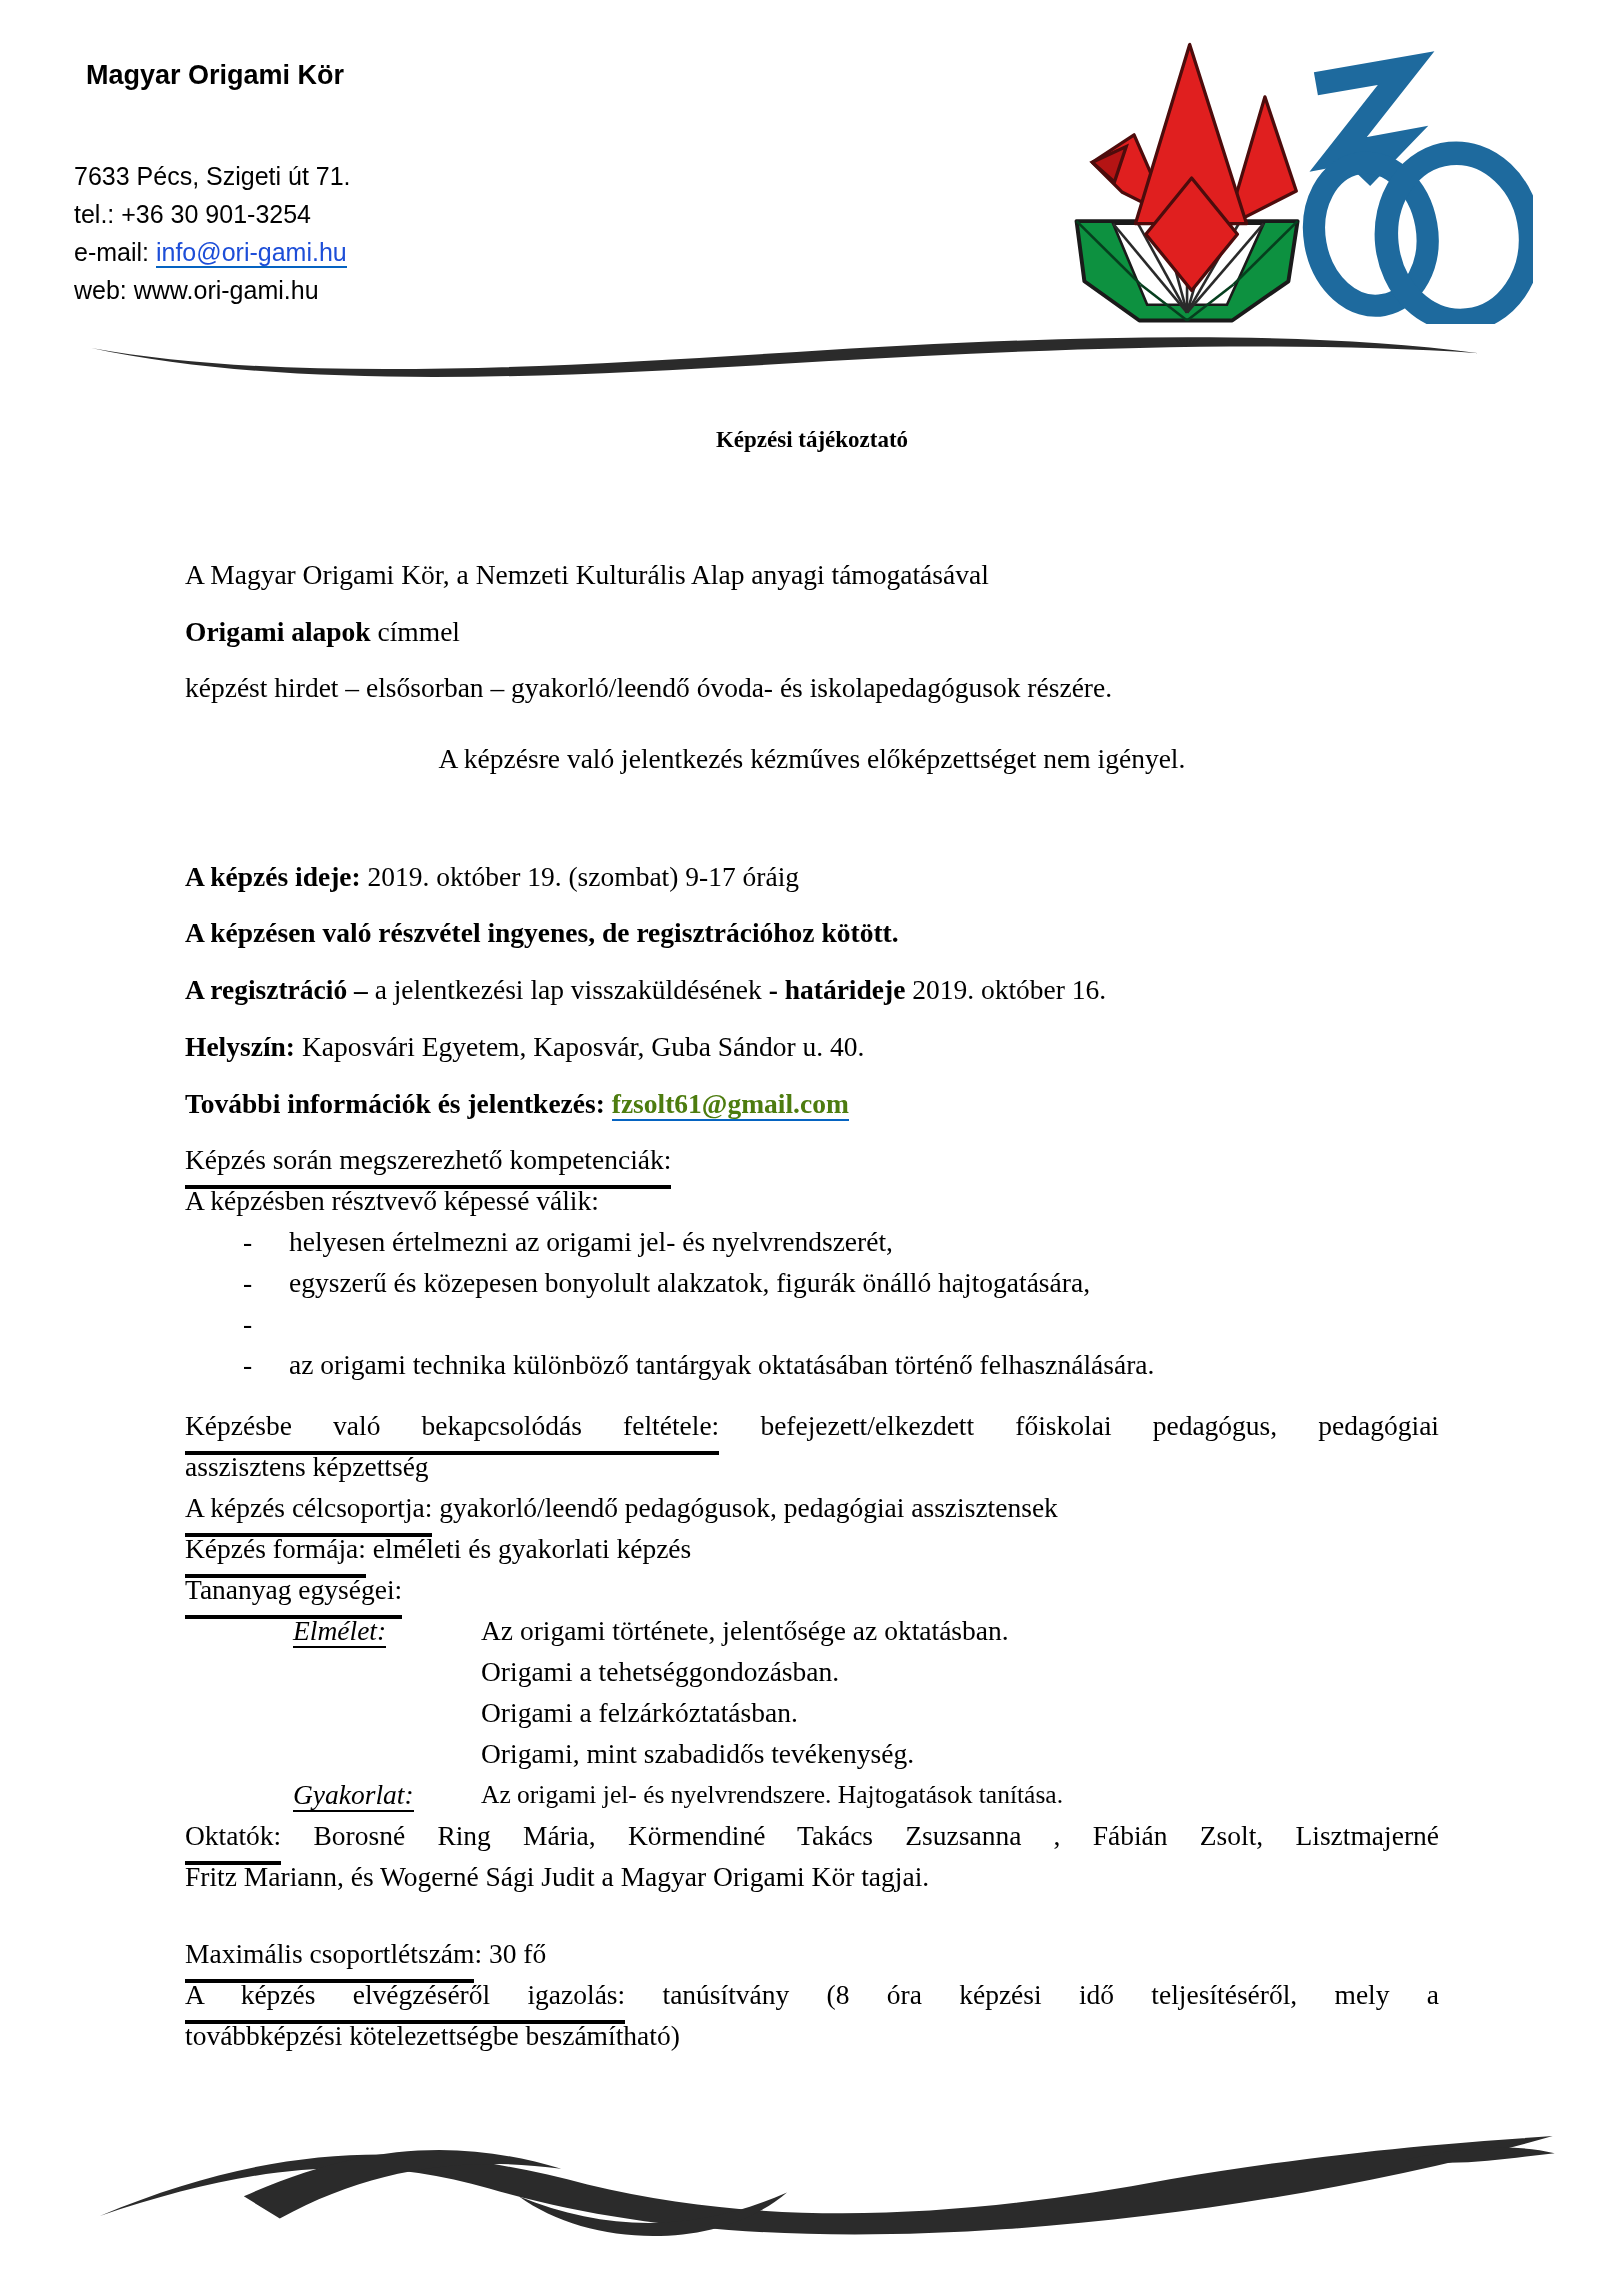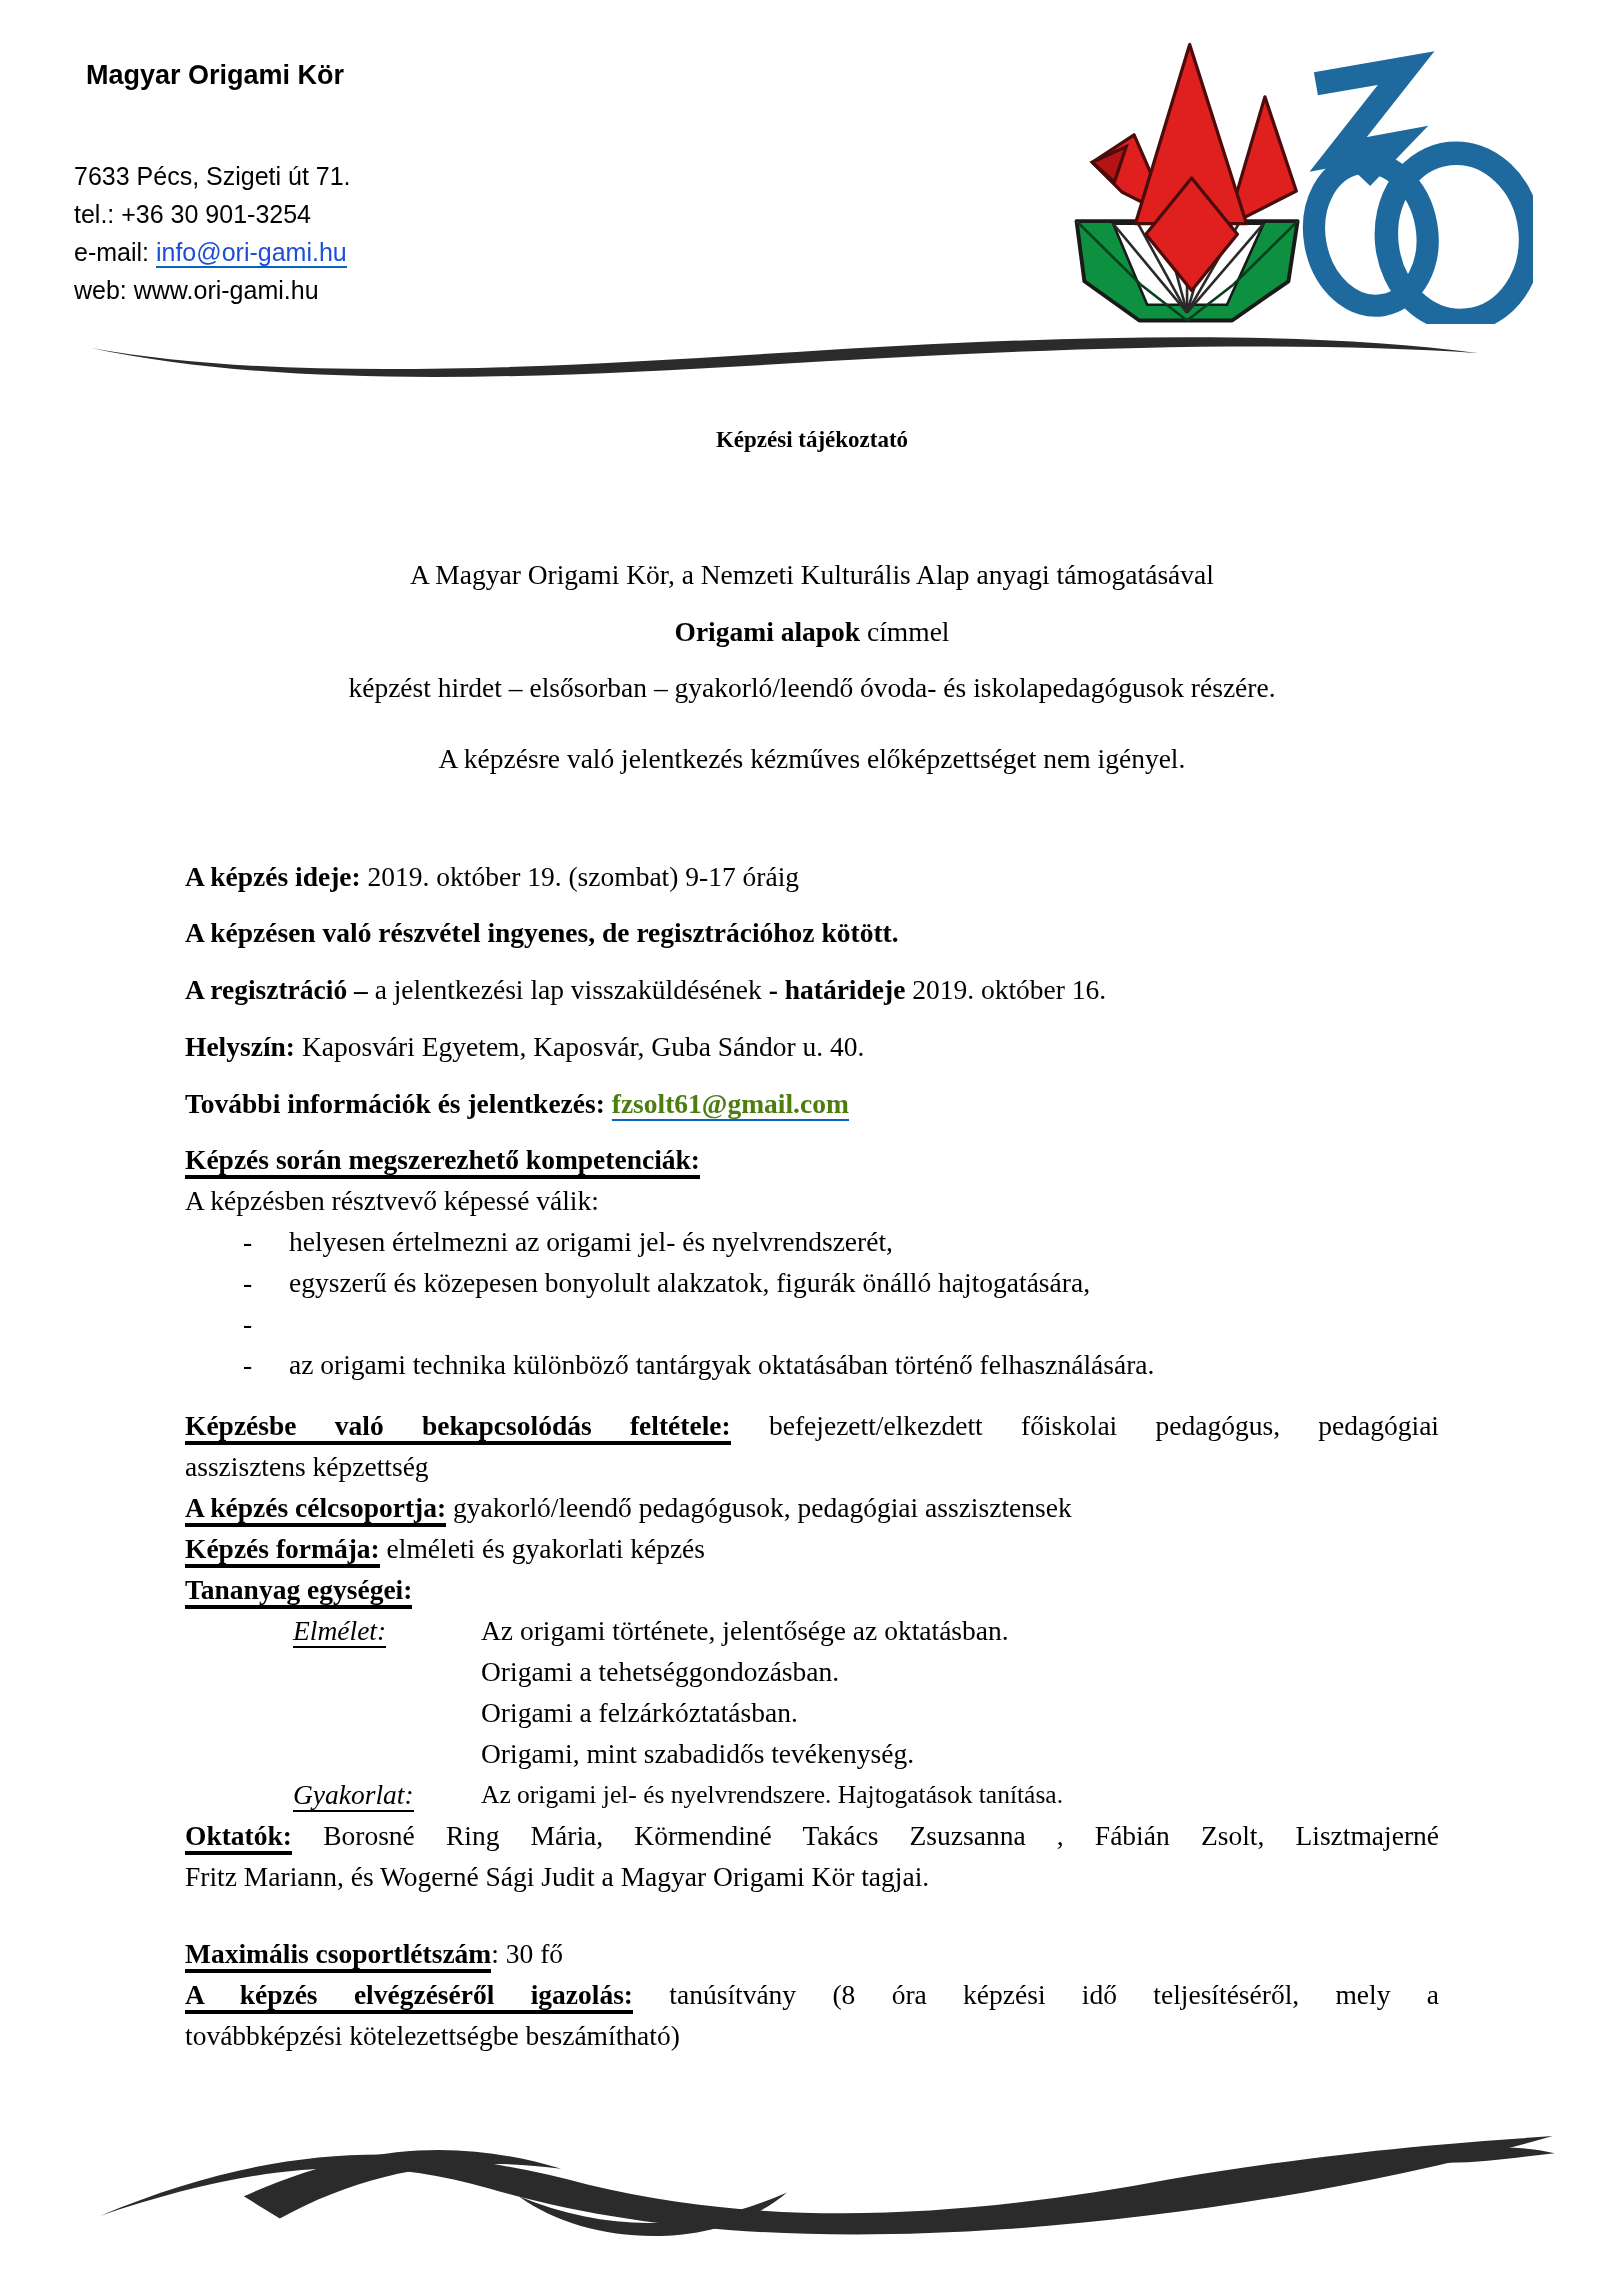--- a/index.html
+++ b/index.html
@@ -24,25 +24,25 @@
   .logo{position:absolute;left:1036px;top:26px;}
   
   .swoosh-top{position:absolute;left:77px;top:322px;}
   .swoosh-bottom{position:absolute;left:90px;top:2119px;}
   
   .doc{
     position:absolute;left:185px;top:419px;width:1254px;
     font-size:27.5px;line-height:41px;
   }
   .title{font-size:23px;font-weight:bold;text-align:center;margin:0 0 94px 0;}
-  .c{text-align:center;margin:0 0 15.7px 0;}
+  .c{margin:0 0 15.7px 0;}
   .note{margin:29.4px 0 0 0;text-align:center;}
   .details{margin-top:77px;}
   .details p{margin:0 0 15.7px 0;}
-  .bu{font-weight:bold;border-bottom:4.6px solid #000;padding-bottom:0;}
+  .bu{font-weight:normal;border-bottom:4.6px solid #000;padding-bottom:10px;}
   .b{font-weight:bold;}
   .tu{border-bottom:2px solid #000;font-style:italic;}
   .maillink{color:#4d7c0f;font-weight:bold;text-decoration:none;border-bottom:2.6px solid #0563c1;}
   .comp{list-style:none;margin:0;padding:0;}
   .comp li{display:flex;}
   .comp .m{width:46px;margin-left:58px;flex:none;}
   .cond{margin-top:19.6px;}
   .just{text-align:justify;text-align-last:justify;}
   .cur-row{display:flex;}
   .cur-label{width:188px;margin-left:108px;flex:none;}

